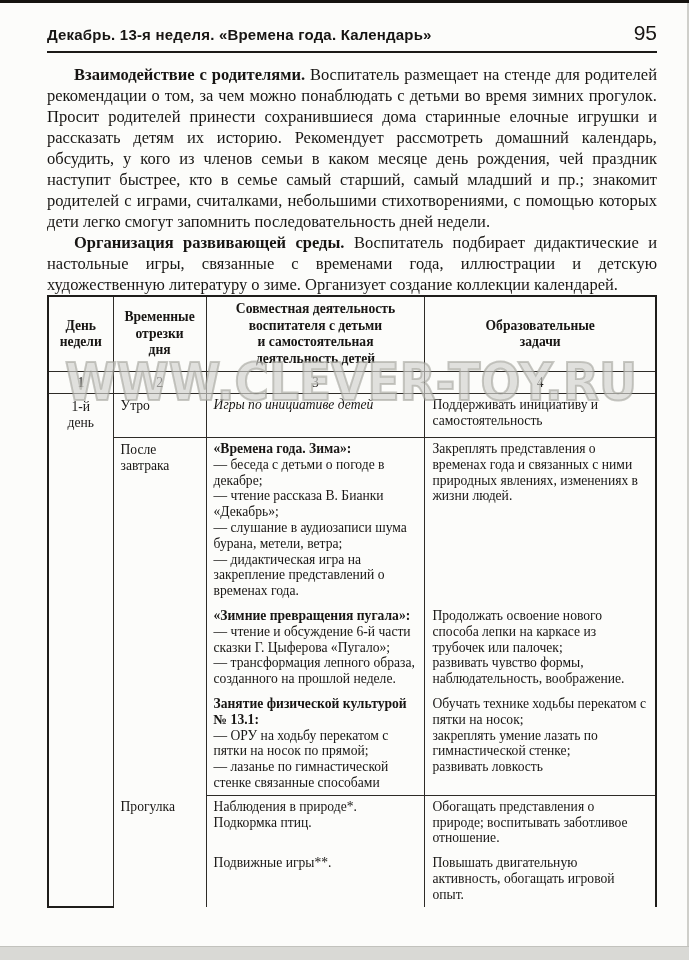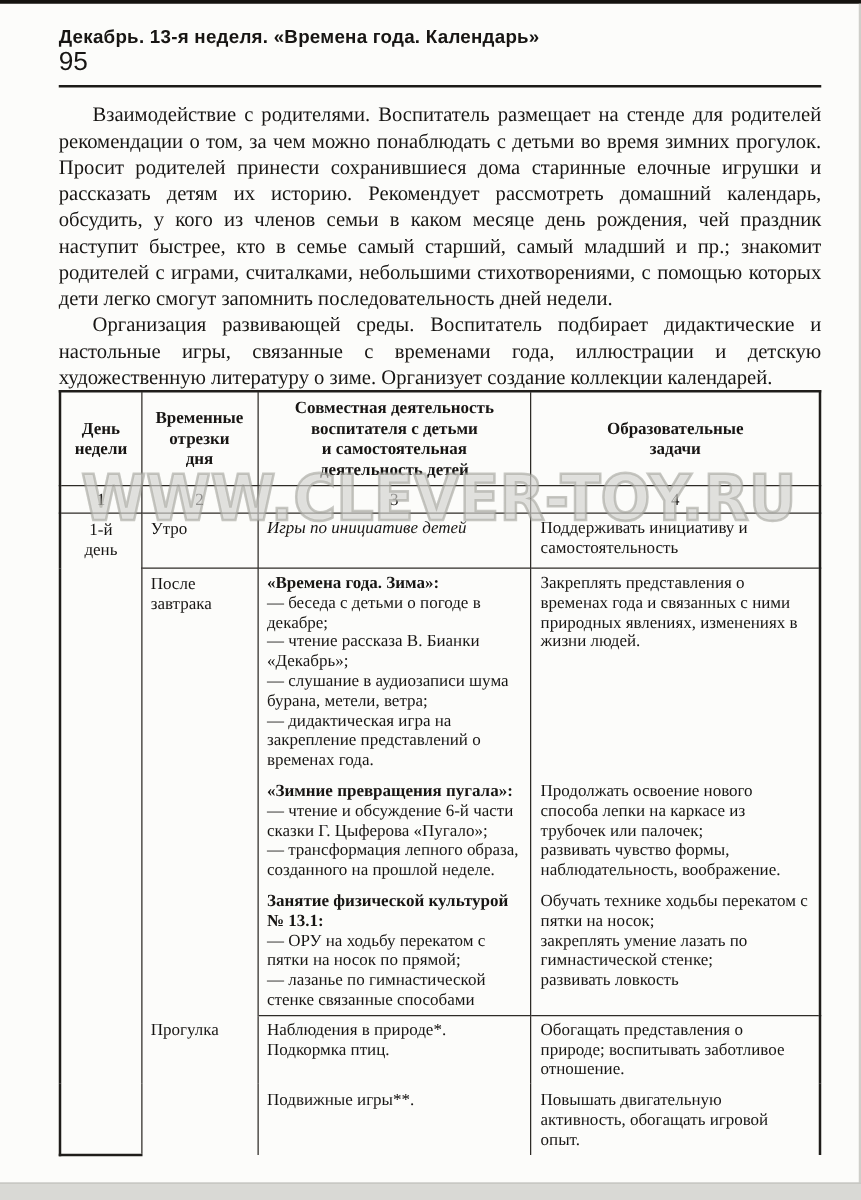--- a/index.html
+++ b/index.html
@@ -16,36 +16,35 @@
   .scan-topline{position:absolute;top:0;left:0;width:100%;height:3px;background:#15130f;}
   .scan-rightline{position:absolute;top:3px;right:0;width:2px;height:100%;background:#cfcfca;}
   .scan-bottomstrip{position:absolute;bottom:0;left:0;width:100%;height:13px;background:#d9d9d5;border-top:1px solid #c2c2bd;}
 
   
   .pageheader{
     display:flex;justify-content:space-between;align-items:baseline;
     padding-top:21px;
     font-family:"Liberation Sans",sans-serif;
     font-size:15px;
-    flex-direction:column;
   }
   .running-title{font-weight:bold;letter-spacing:.2px;}
   .page-number{font-weight:normal;font-size:21px;}
   .header-rule{height:2px;background:#1c1a17;margin-top:6px;}
 
   
   .bodytext{
     margin-top:11px;
     font-family:"Liberation Serif",serif;
     font-size:16.5px;line-height:21px;
     text-align:justify;
   }
   .bodytext p{margin:0;text-indent:27px;}
   .bodytext p.cont{text-indent:0;}
-  .bodytext b{font-weight:normal;}
+  .bodytext b{font-weight:bold;}
 
   
   .table-title{
     margin:13px 0 11px;
     text-align:center;
     font-family:"Liberation Serif",serif;
     font-size:16.5px;font-weight:bold;
   }
 
   

